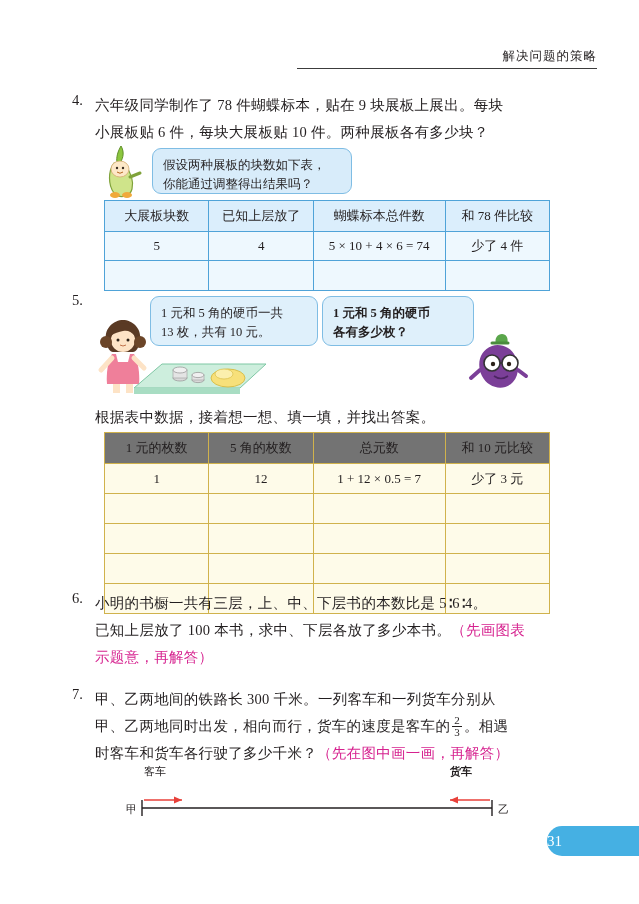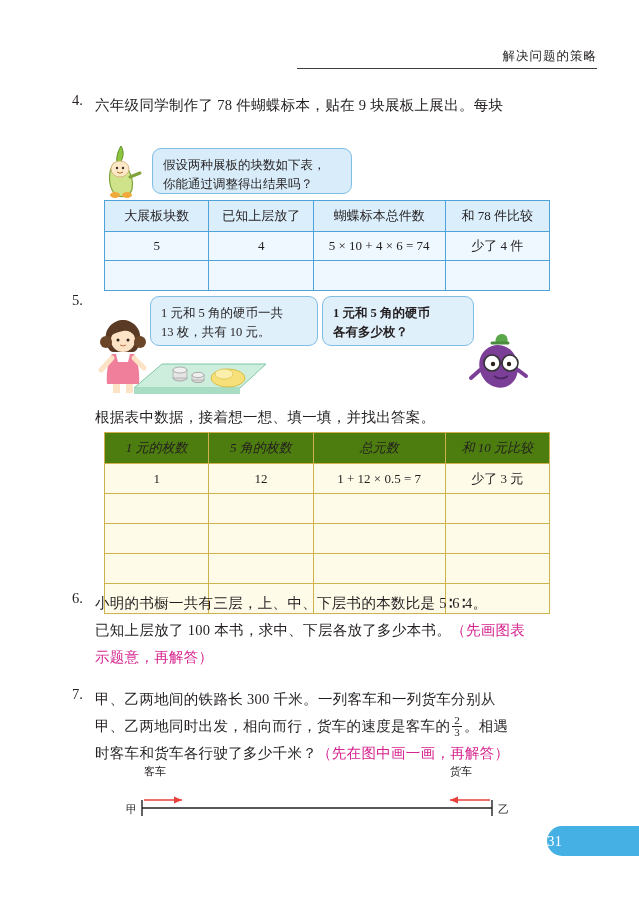--- a/index.html
+++ b/index.html
@@ -117,23 +117,22 @@
     left: 104px;
     top: 432px;
     width: 446px;
   }
   .t2 td {
     border: 1px solid #d0b24c;
     height: 24px;
     padding: 2px 4px;
   }
   .t2 tr.head td {
-    background: #4d7c0f;
+    background: #737373;
     height: 26px;
-    font-style: italic;
   }
   .t2 tr.vals td,
   .t2 tr.blank td {
     background: #fefbe9;
     height: 25px;
   }
 
   
   .art { position: absolute; }
 
@@ -173,20 +172,21 @@
 <div class="page">
 
   <div class="header">
     <div class="htext">解决问题的策略</div>
     <div class="hrule"></div>
   </div>
 
   <div class="num" style="left:72px; top:92px;">4.</div>
   <div class="prob" style="left:95px; top:92px; width:470px;">
     <div class="ptext">六年级同学制作了 78 件蝴蝶标本，贴在 9 块展板上展出。每块</div>
+    <div class="ptext">小展板贴 6 件，每块大展板贴 10 件。两种展板各有多少块？</div>
   </div>
 
   <div class="art" style="left:100px; top:143px; width:44px; height:56px;">
     <svg width="44" height="56" viewBox="0 0 44 56">
 
       <path d="M14 20 C8 28 8 42 14 50 C20 56 30 54 32 46 C34 38 30 28 24 20 Z" fill="#cfe48a" stroke="#7fa23a" stroke-width="1.2"></path>
       <path d="M20 20 C24 14 24 8 21 3 C18 8 16 14 17 20 Z" fill="#8cc63f" stroke="#5f8f28" stroke-width="1"></path>
 
       <ellipse cx="20" cy="26" rx="9" ry="8" fill="#fde8c8" stroke="#d4a971" stroke-width="0.8"></ellipse>
       <circle cx="17" cy="25" r="1.2" fill="#3a2d21"></circle>
@@ -390,21 +390,21 @@
       <line x1="22" y1="20" x2="22" y2="36" stroke="#231f20" stroke-width="1.4"></line>
       <line x1="372" y1="20" x2="372" y2="36" stroke="#231f20" stroke-width="1.4"></line>
 
       <line x1="24" y1="20" x2="62" y2="20" stroke="#e8403a" stroke-width="1.6"></line>
       <polygon points="62,20 54,16.5 54,23.5" fill="#e8403a"></polygon>
 
       <line x1="370" y1="20" x2="330" y2="20" stroke="#e8403a" stroke-width="1.6"></line>
       <polygon points="330,20 338,16.5 338,23.5" fill="#e8403a"></polygon>
     </svg>
     <div class="lbl" style="left:24px; top:-16px;">客车</div>
-    <div class="lbl" style="left:330px; top:-16px;">货车</div>
+    <div class="lbl" style="left:330px; top:-16px;font-weight:bold;">货车</div>
     <div class="lbl" style="left:6px; top:22px;">甲</div>
     <div class="lbl" style="left:378px; top:22px;">乙</div>
   </div>
 
   <div class="pagenum">
     <span>31</span>
   </div>
 
 </div>
 

